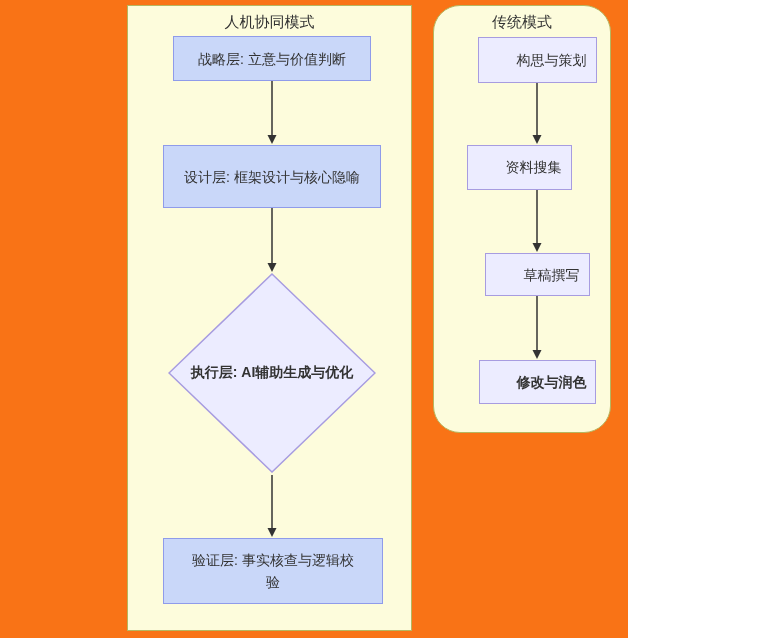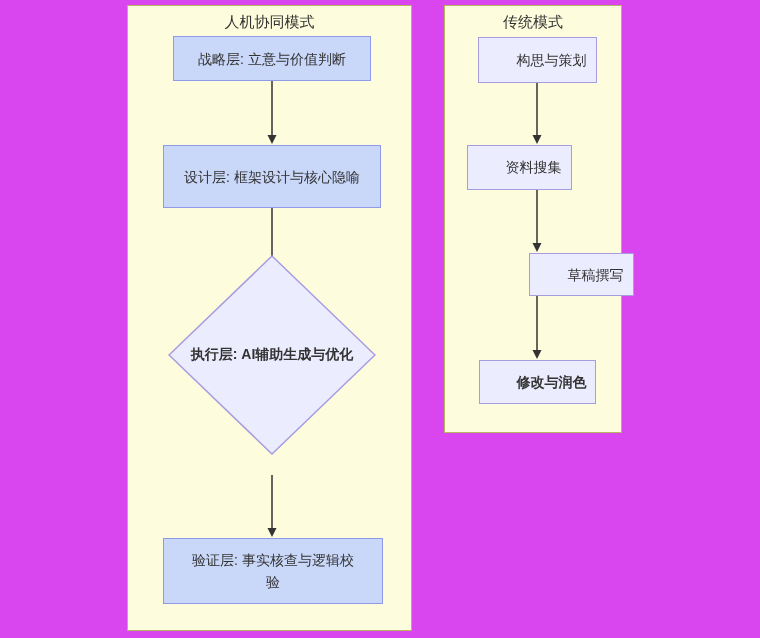--- a/index.html
+++ b/index.html
@@ -3,34 +3,34 @@
 <meta charset="utf-8">
 <style>
   html, body {
     margin: 0;
     padding: 0;
     background: #ffffff;
     font-family: "Liberation Sans", "DejaVu Sans", sans-serif;
   }
   .canvas {
     position: relative;
-    width: 760px;
+    width: 628px;
     height: 638px;
-    background: #d946ef;
+    background: #f97316;
     overflow: hidden;
   }
   
   .cluster {
     position: absolute;
     background: #fdfcdc;
     border: 1px solid #b6b65f;
     box-sizing: border-box;
   }
   .cluster-left  { left: 127px; top: 5px; width: 285px; height: 626px; }
-  .cluster-right { left: 444px; top: 5px; width: 178px; height: 428px; }
+  .cluster-right { left: 433px; top: 5px; width: 178px; height: 428px; border-radius: 27px; }
   .cluster-title {
     margin-top: 7px;
     text-align: center;
     font-size: 15px;
     font-weight: 400;
     color: #333333;
   }
   
   .node {
     position: absolute;
@@ -52,26 +52,26 @@
     background: #ececff;
     border: 1px solid #a79ce0;
     font-weight: 400;
     padding-left: 28px;
   }
   #node-strategy { left: 173px; top: 36px;  width: 198px; height: 45px; }
   #node-design   { left: 163px; top: 145px; width: 218px; height: 63px; padding: 0 12px; }
   #node-verify   { left: 163px; top: 538px; width: 220px; height: 66px; padding: 4px 25px; }
   #node-idea     { left: 478px; top: 37px;  width: 119px; height: 46px; }
   #node-collect  { left: 467px; top: 145px; width: 105px; height: 45px; font-family: Liberation Serif, serif; }
-  #node-draft    { left: 485px; top: 253px; width: 105px; height: 43px; margin-left: 44px; }
+  #node-draft    { left: 485px; top: 253px; width: 105px; height: 43px; }
   #node-polish   { left: 479px; top: 360px; width: 117px; height: 44px; font-weight: bold; }
   
   .diamond-wrap {
     position: absolute;
-    left: 168px; top: 255px;
+    left: 168px; top: 273px;
     width: 208px; height: 200px;
   }
   .diamond-wrap svg { position: absolute; left: 0; top: 0; }
   .diamond-label {
     position: absolute;
     left: 0; top: 0;
     width: 100%; height: 100%;
     display: flex;
     align-items: center;
     justify-content: center;

